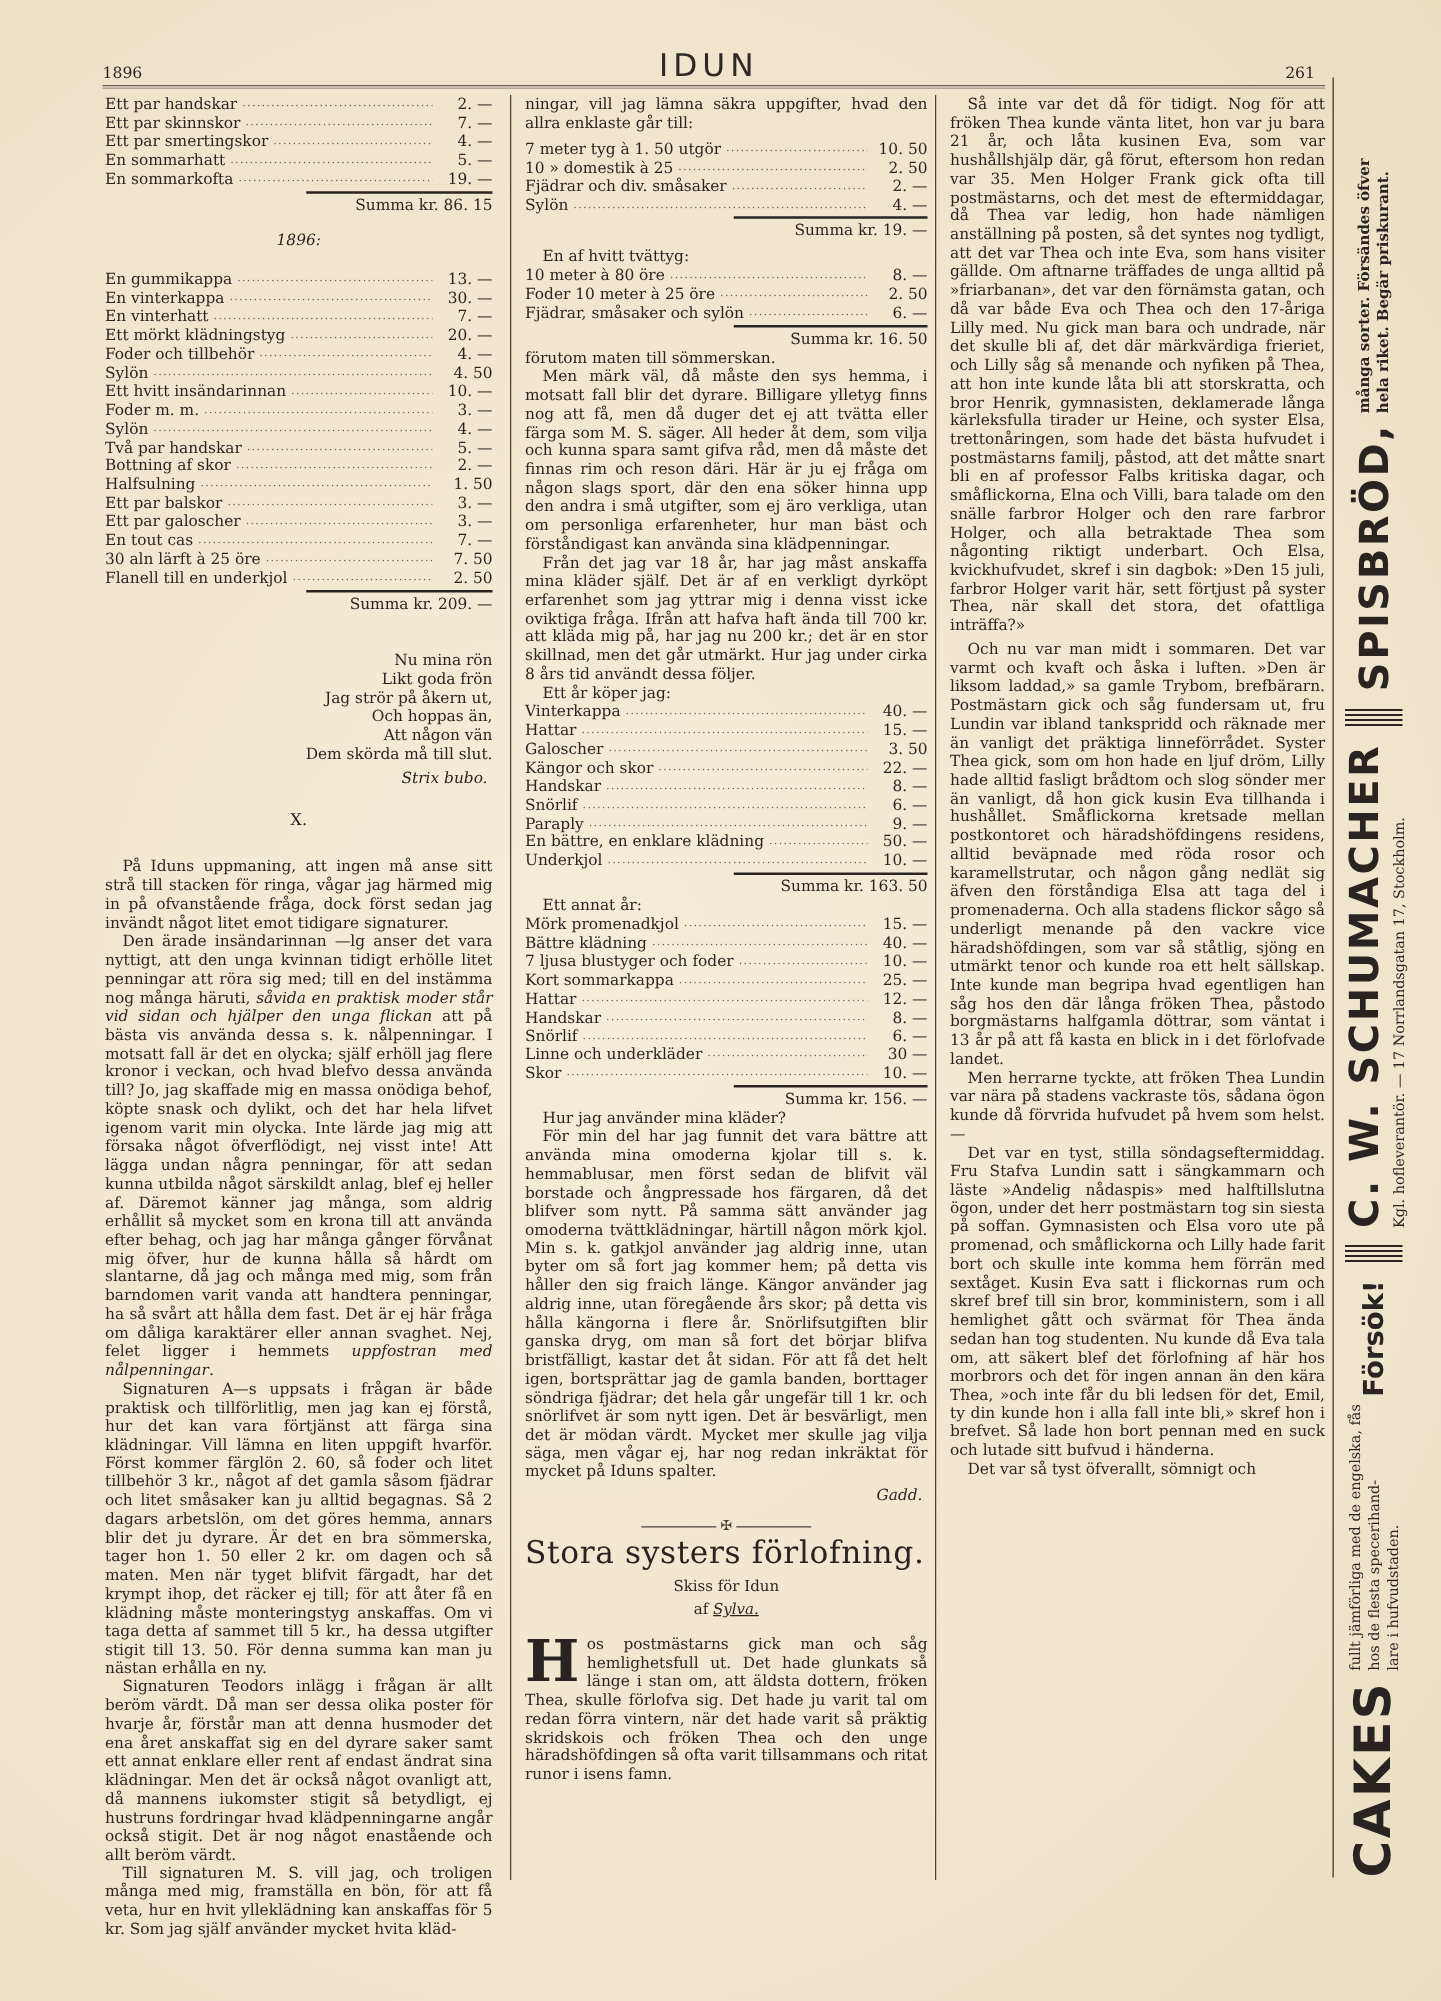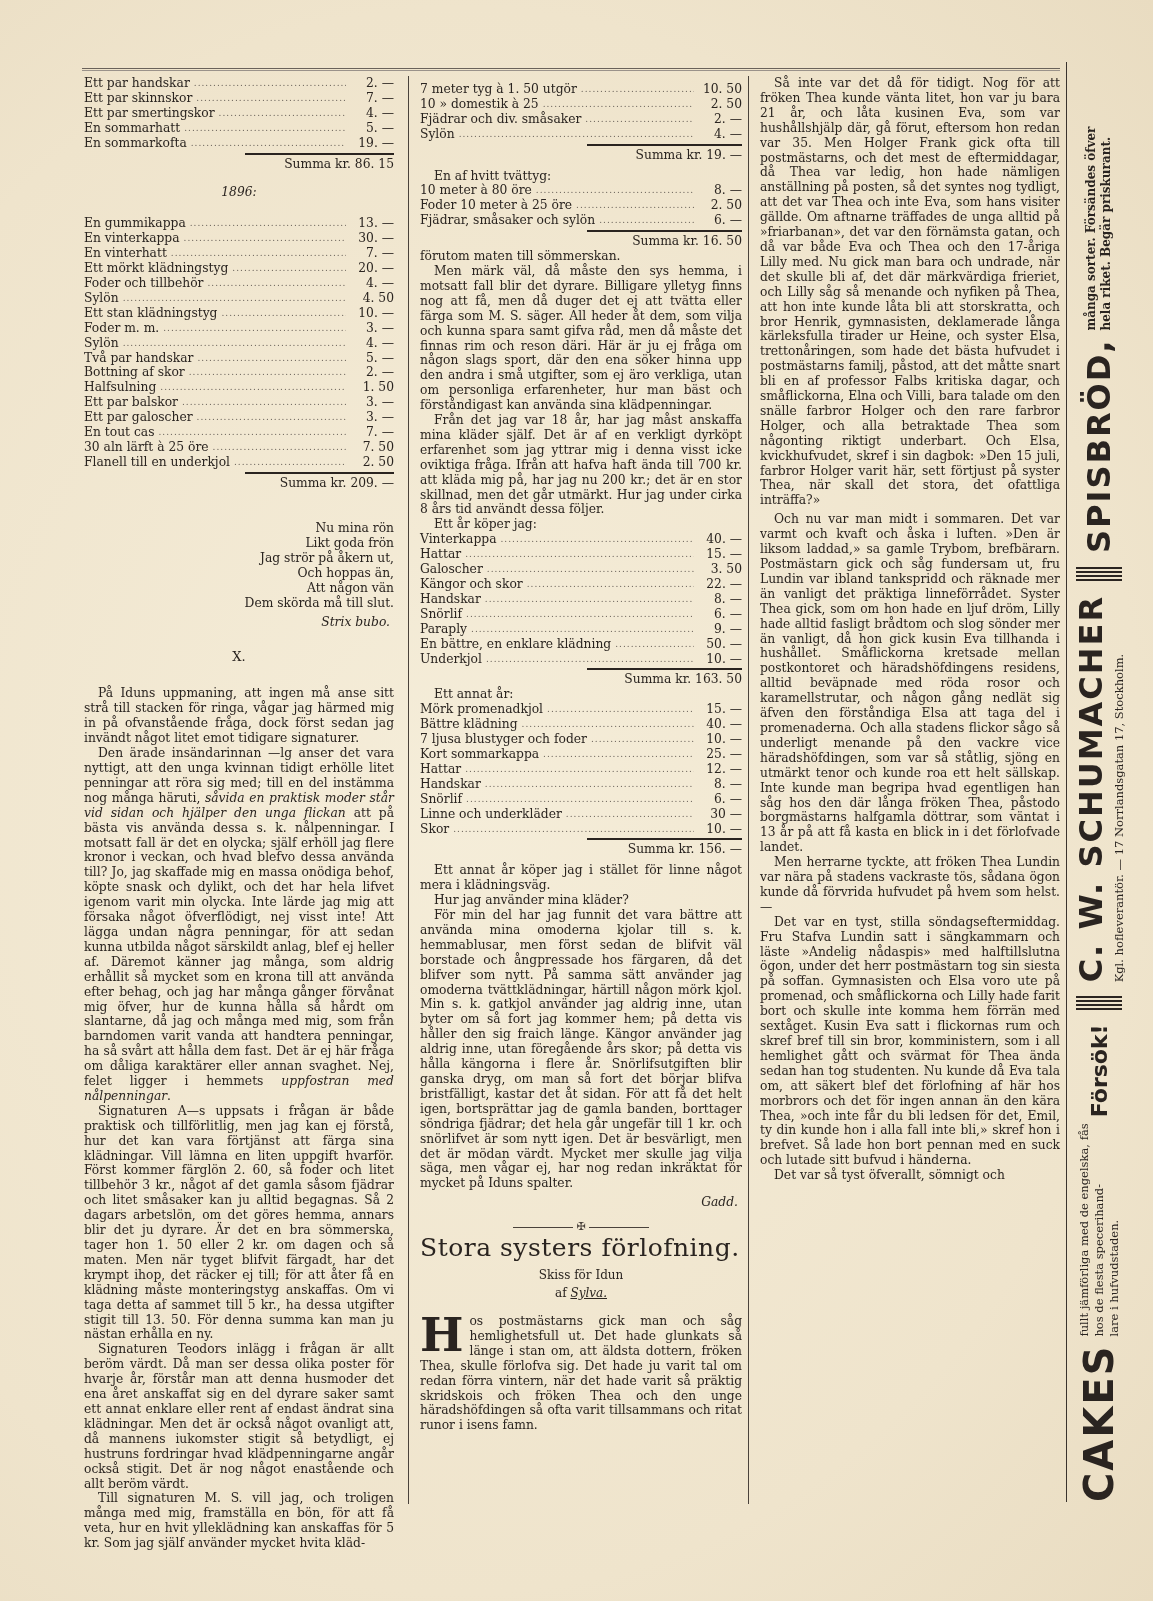--- a/index.html
+++ b/index.html
@@ -63,20 +63,25 @@
   .ad-small.bold { font-weight: bold; font-size: 12px; }
   .ad-sep { width: 14px; height: 46px; margin: 0 14px; background: repeating-linear-gradient(90deg, #2a2420 0 2px, transparent 2px 4px); }
   .ad-fors { font-family: "DejaVu Sans", sans-serif; font-weight: bold; font-size: 22px; margin-left: 6px; }
   .ad-name { font-family: "DejaVu Sans", sans-serif; font-weight: bold; font-size: 32px; letter-spacing: 2px; }
 </style>
 </head>
 <body>
 
 <div class="page">
 
+  <div class="header">
+    <span class="hdr-year">1896</span>
+    <div class="hdr-title">IDUN</div>
+    <span class="hdr-page">261</span>
+  </div>
   <div class="hdr-rule"></div>
 
   <div class="vrule" style="left:408px; height:1428px;"></div>
   <div class="vrule" style="left:748px; height:1428px;"></div>
 
   <div class="col col1">
     <div class="ledger">
         <div class="lrow">
           <span class="lbl">Ett par handskar</span>
           <span class="dots"></span>
@@ -131,21 +136,21 @@
           <span class="lbl">Foder och tillbehör</span>
           <span class="dots"></span>
           <span class="amt">4. —</span>
         </div>
         <div class="lrow">
           <span class="lbl">Sylön</span>
           <span class="dots"></span>
           <span class="amt">4. 50</span>
         </div>
         <div class="lrow">
-          <span class="lbl">Ett stan klädningstyg</span>
+          <span class="lbl">Ett hvitt insändarinnan</span>
           <span class="dots"></span>
           <span class="amt">10. —</span>
         </div>
         <div class="lrow">
           <span class="lbl">Foder m. m.</span>
           <span class="dots"></span>
           <span class="amt">3. —</span>
         </div>
         <div class="lrow">
           <span class="lbl">Sylön</span>
@@ -208,20 +213,21 @@
     <div class="section-x">X.</div>
 
     <p>På Iduns uppmaning, att ingen må anse sitt strå till stacken för ringa, vågar jag härmed mig in på ofvanstående fråga, dock först sedan jag invändt något litet emot tidigare signaturer.</p>
     <p><span>Den ärade insändarinnan —lg anser det vara nyttigt, att den unga kvinnan tidigt erhölle litet penningar att röra sig med; till en del instämma nog många häruti, </span><em>såvida en praktisk moder står vid sidan och hjälper den unga flickan</em><span> att på bästa vis använda dessa s. k. nålpenningar. I motsatt fall är det en olycka; själf erhöll jag flere kronor i veckan, och hvad blefvo dessa använda till? Jo, jag skaffade mig en massa onödiga behof, köpte snask och dylikt, och det har hela lifvet igenom varit min olycka. Inte lärde jag mig att försaka något öfverflödigt, nej visst inte! Att lägga undan några penningar, för att sedan kunna utbilda något särskildt anlag, blef ej heller af. Däremot känner jag många, som aldrig erhållit så mycket som en krona till att använda efter behag, och jag har många gånger förvånat mig öfver, hur de kunna hålla så hårdt om slantarne, då jag och många med mig, som från barndomen varit vanda att handtera penningar, ha så svårt att hålla dem fast. Det är ej här fråga om dåliga karaktärer eller annan svaghet. Nej, felet ligger i hemmets </span><em>uppfostran med nålpenningar</em><span>.</span></p>
     <p>Signaturen A—s uppsats i frågan är både praktisk och tillförlitlig, men jag kan ej förstå, hur det kan vara förtjänst att färga sina klädningar. Vill lämna en liten uppgift hvarför. Först kommer färglön 2. 60, så foder och litet tillbehör 3 kr., något af det gamla såsom fjädrar och litet småsaker kan ju alltid begagnas. Så 2 dagars arbetslön, om det göres hemma, annars blir det ju dyrare. Är det en bra sömmerska, tager hon 1. 50 eller 2 kr. om dagen och så maten. Men när tyget blifvit färgadt, har det krympt ihop, det räcker ej till; för att åter få en klädning måste monteringstyg anskaffas. Om vi taga detta af sammet till 5 kr., ha dessa utgifter stigit till 13. 50. För denna summa kan man ju nästan erhålla en ny.</p>
     <p>Signaturen Teodors inlägg i frågan är allt beröm värdt. Då man ser dessa olika poster för hvarje år, förstår man att denna husmoder det ena året anskaffat sig en del dyrare saker samt ett annat enklare eller rent af endast ändrat sina klädningar. Men det är också något ovanligt att, då mannens iukomster stigit så betydligt, ej hustruns fordringar hvad klädpenningarne angår också stigit. Det är nog något enastående och allt beröm värdt.</p>
     <p>Till signaturen M. S. vill jag, och troligen många med mig, framställa en bön, för att få veta, hur en hvit ylleklädning kan anskaffas för 5 kr. Som jag själf använder mycket hvita kläd-</p>
   </div>
 
   <div class="col col2">
+    <p class="noind">ningar, vill jag lämna säkra uppgifter, hvad den allra enklaste går till:</p>
     <div class="ledger" style="margin-top:6px;">
         <div class="lrow">
           <span class="lbl">7 meter tyg à 1. 50 utgör</span>
           <span class="dots"></span>
           <span class="amt">10. 50</span>
         </div>
         <div class="lrow">
           <span class="lbl">10  »  domestik à 25</span>
           <span class="dots"></span>
           <span class="amt">2. 50</span>
@@ -355,21 +361,20 @@
           <span class="amt">30 —</span>
         </div>
         <div class="lrow">
           <span class="lbl">Skor</span>
           <span class="dots"></span>
           <span class="amt">10. —</span>
         </div>
       </div>
     <div class="sumline"></div>
     <div class="sumrow">Summa kr. 156. —</div>
-    <p style="margin-top:6px;">Ett annat år köper jag i stället för linne något mera i klädningsväg.</p>
     <p>Hur jag använder mina kläder?</p>
     <p>För min del har jag funnit det vara bättre att använda mina omoderna kjolar till s. k. hemmablusar, men först sedan de blifvit väl borstade och ångpressade hos färgaren, då det blifver som nytt. På samma sätt använder jag omoderna tvättklädningar, härtill någon mörk kjol. Min s. k. gatkjol använder jag aldrig inne, utan byter om så fort jag kommer hem; på detta vis håller den sig fraich länge. Kängor använder jag aldrig inne, utan föregående års skor; på detta vis hålla kängorna i flere år. Snörlifsutgiften blir ganska dryg, om man så fort det börjar blifva bristfälligt, kastar det åt sidan. För att få det helt igen, bortsprättar jag de gamla banden, borttager söndriga fjädrar; det hela går ungefär till 1 kr. och snörlifvet är som nytt igen. Det är besvärligt, men det är mödan värdt. Mycket mer skulle jag vilja säga, men vågar ej, har nog redan inkräktat för mycket på Iduns spalter.</p>
     <div class="sig">Gadd.</div>
     <div class="ornament"><span></span>✠<span></span></div>
     <h2 class="story-title">Stora systers förlofning.</h2>
     <div class="story-sub">Skiss för Idun</div>
     <div class="story-sub"><span>af</span> <span class="author">Sylva.</span></div>
     <p class="dropcap-par"><span class="dropcap">H</span><span>os postmästarns gick man och såg hemlighetsfull ut. Det hade glunkats så länge i stan om, att äldsta dottern, fröken Thea, skulle förlofva sig. Det hade ju varit tal om redan förra vintern, när det hade varit så präktig skridskois och fröken Thea och den unge häradshöfdingen så ofta varit tillsammans och ritat runor i isens famn.</span></p>
   </div>
 

